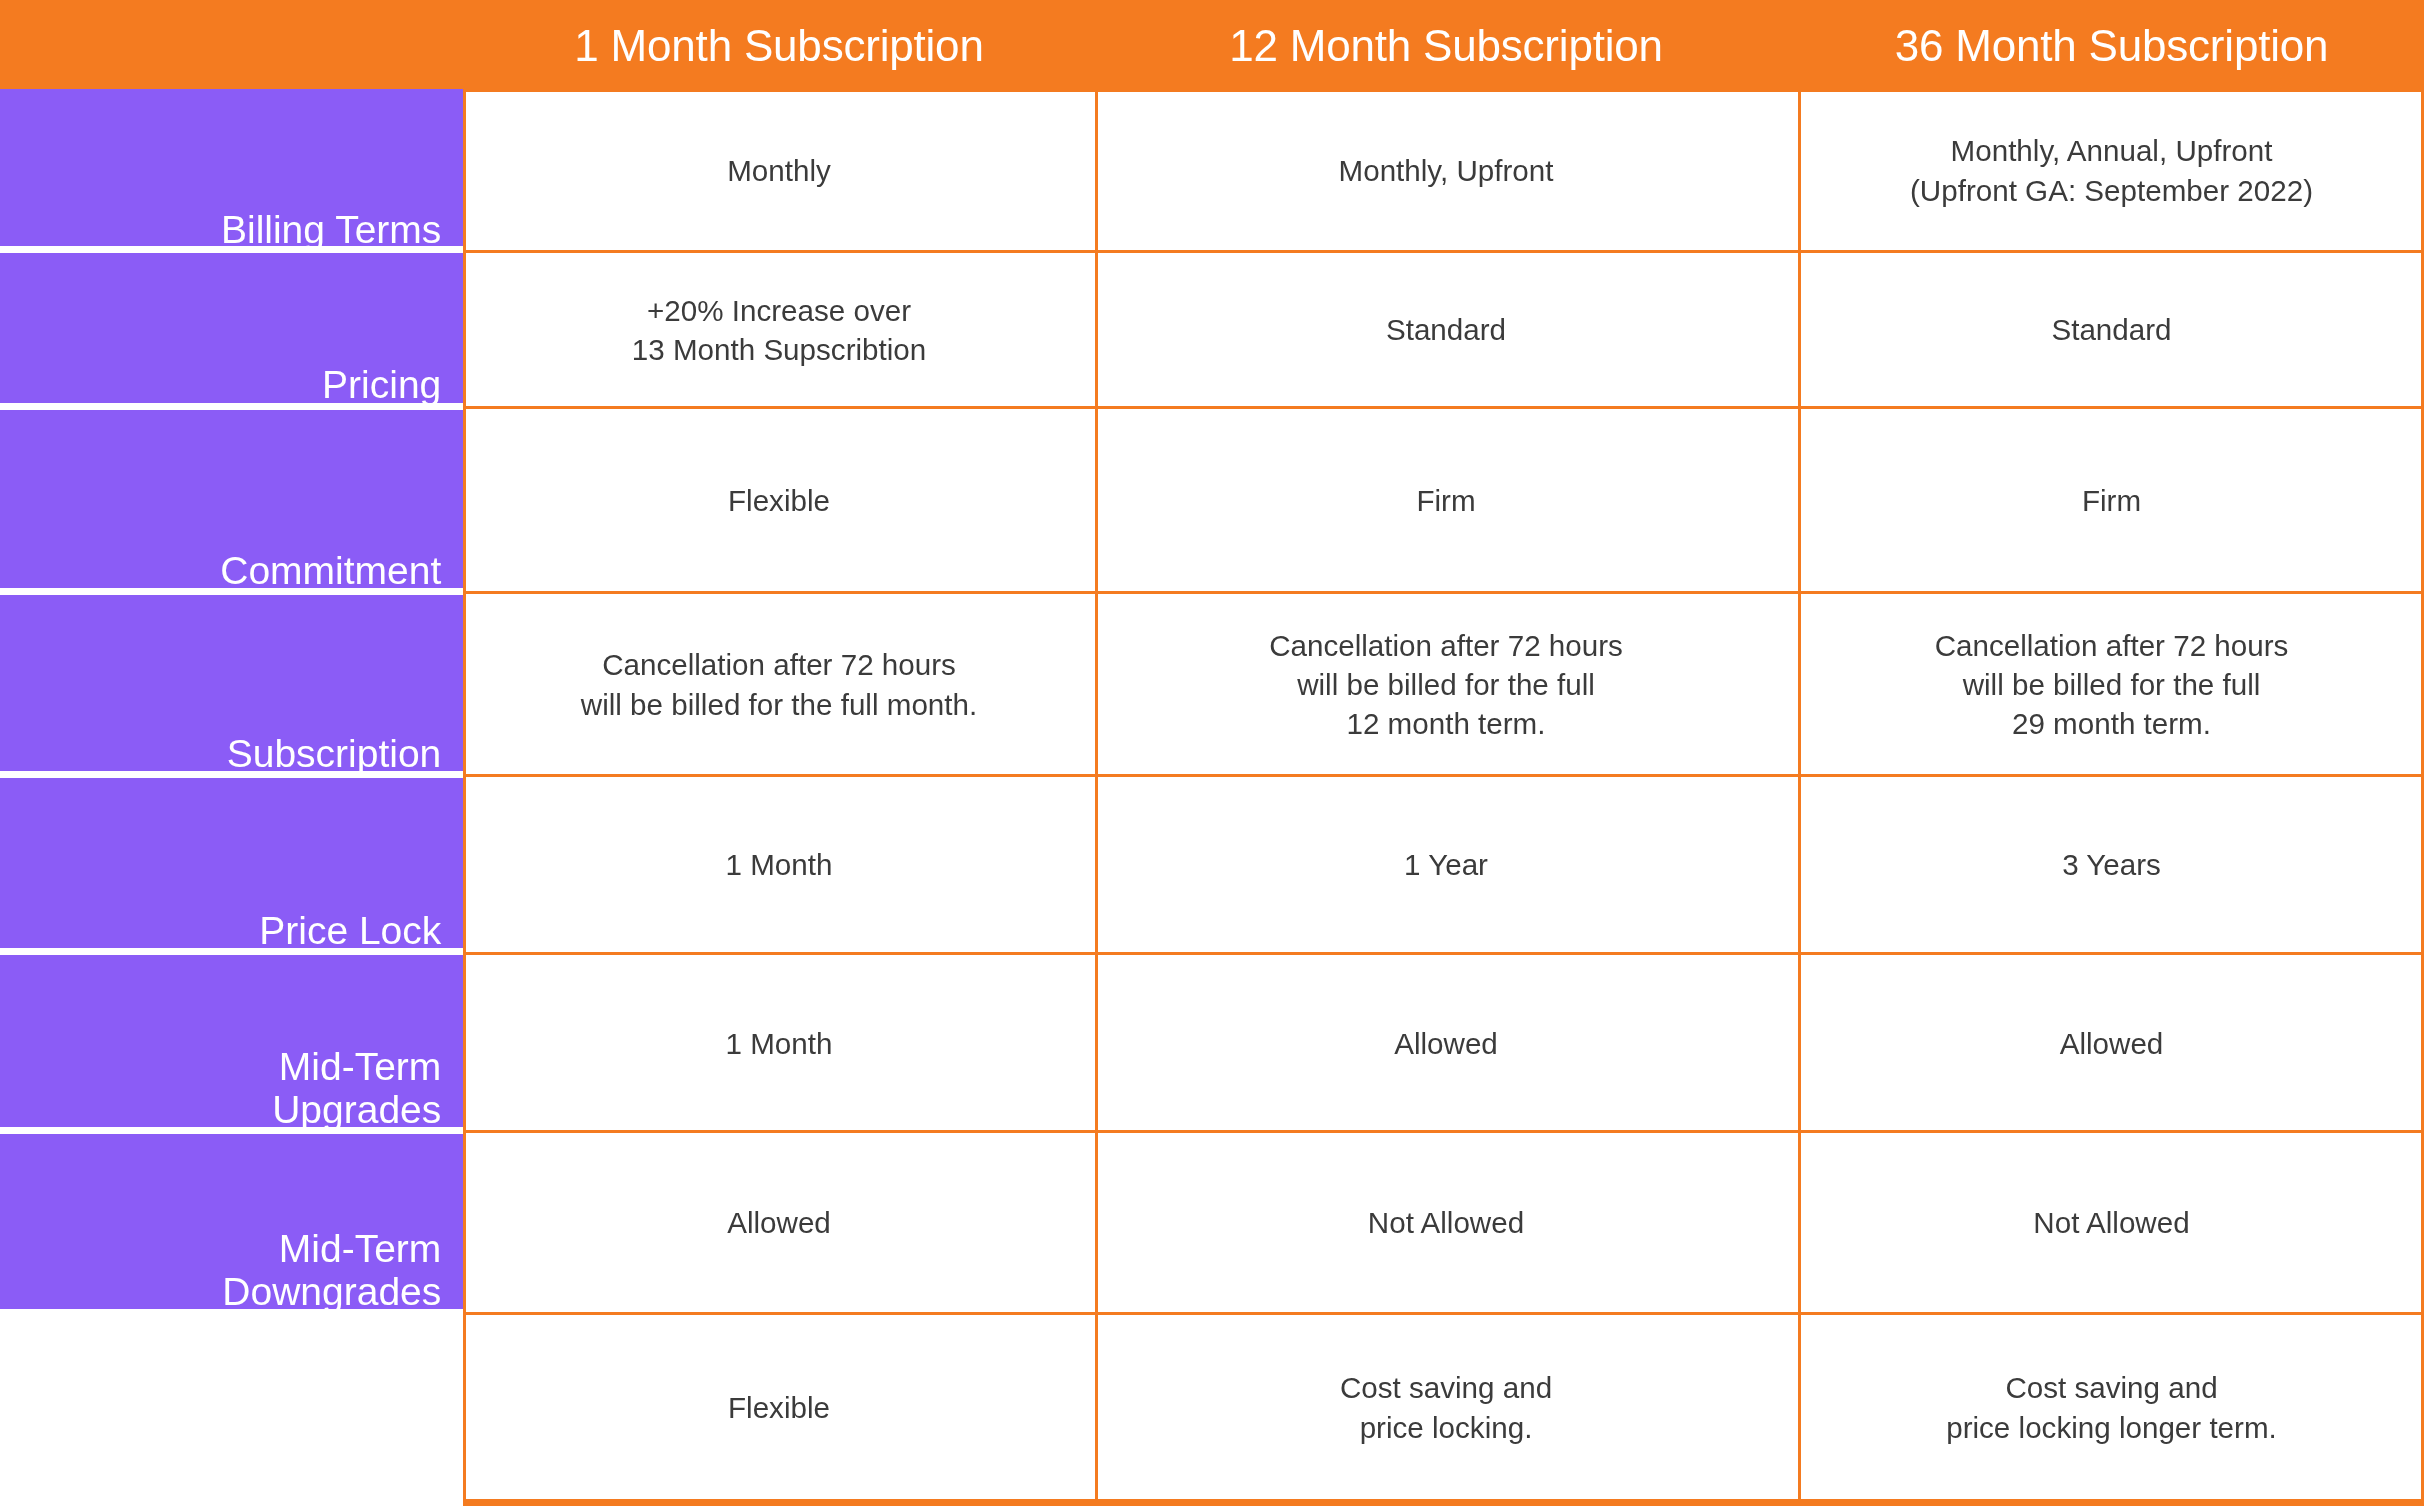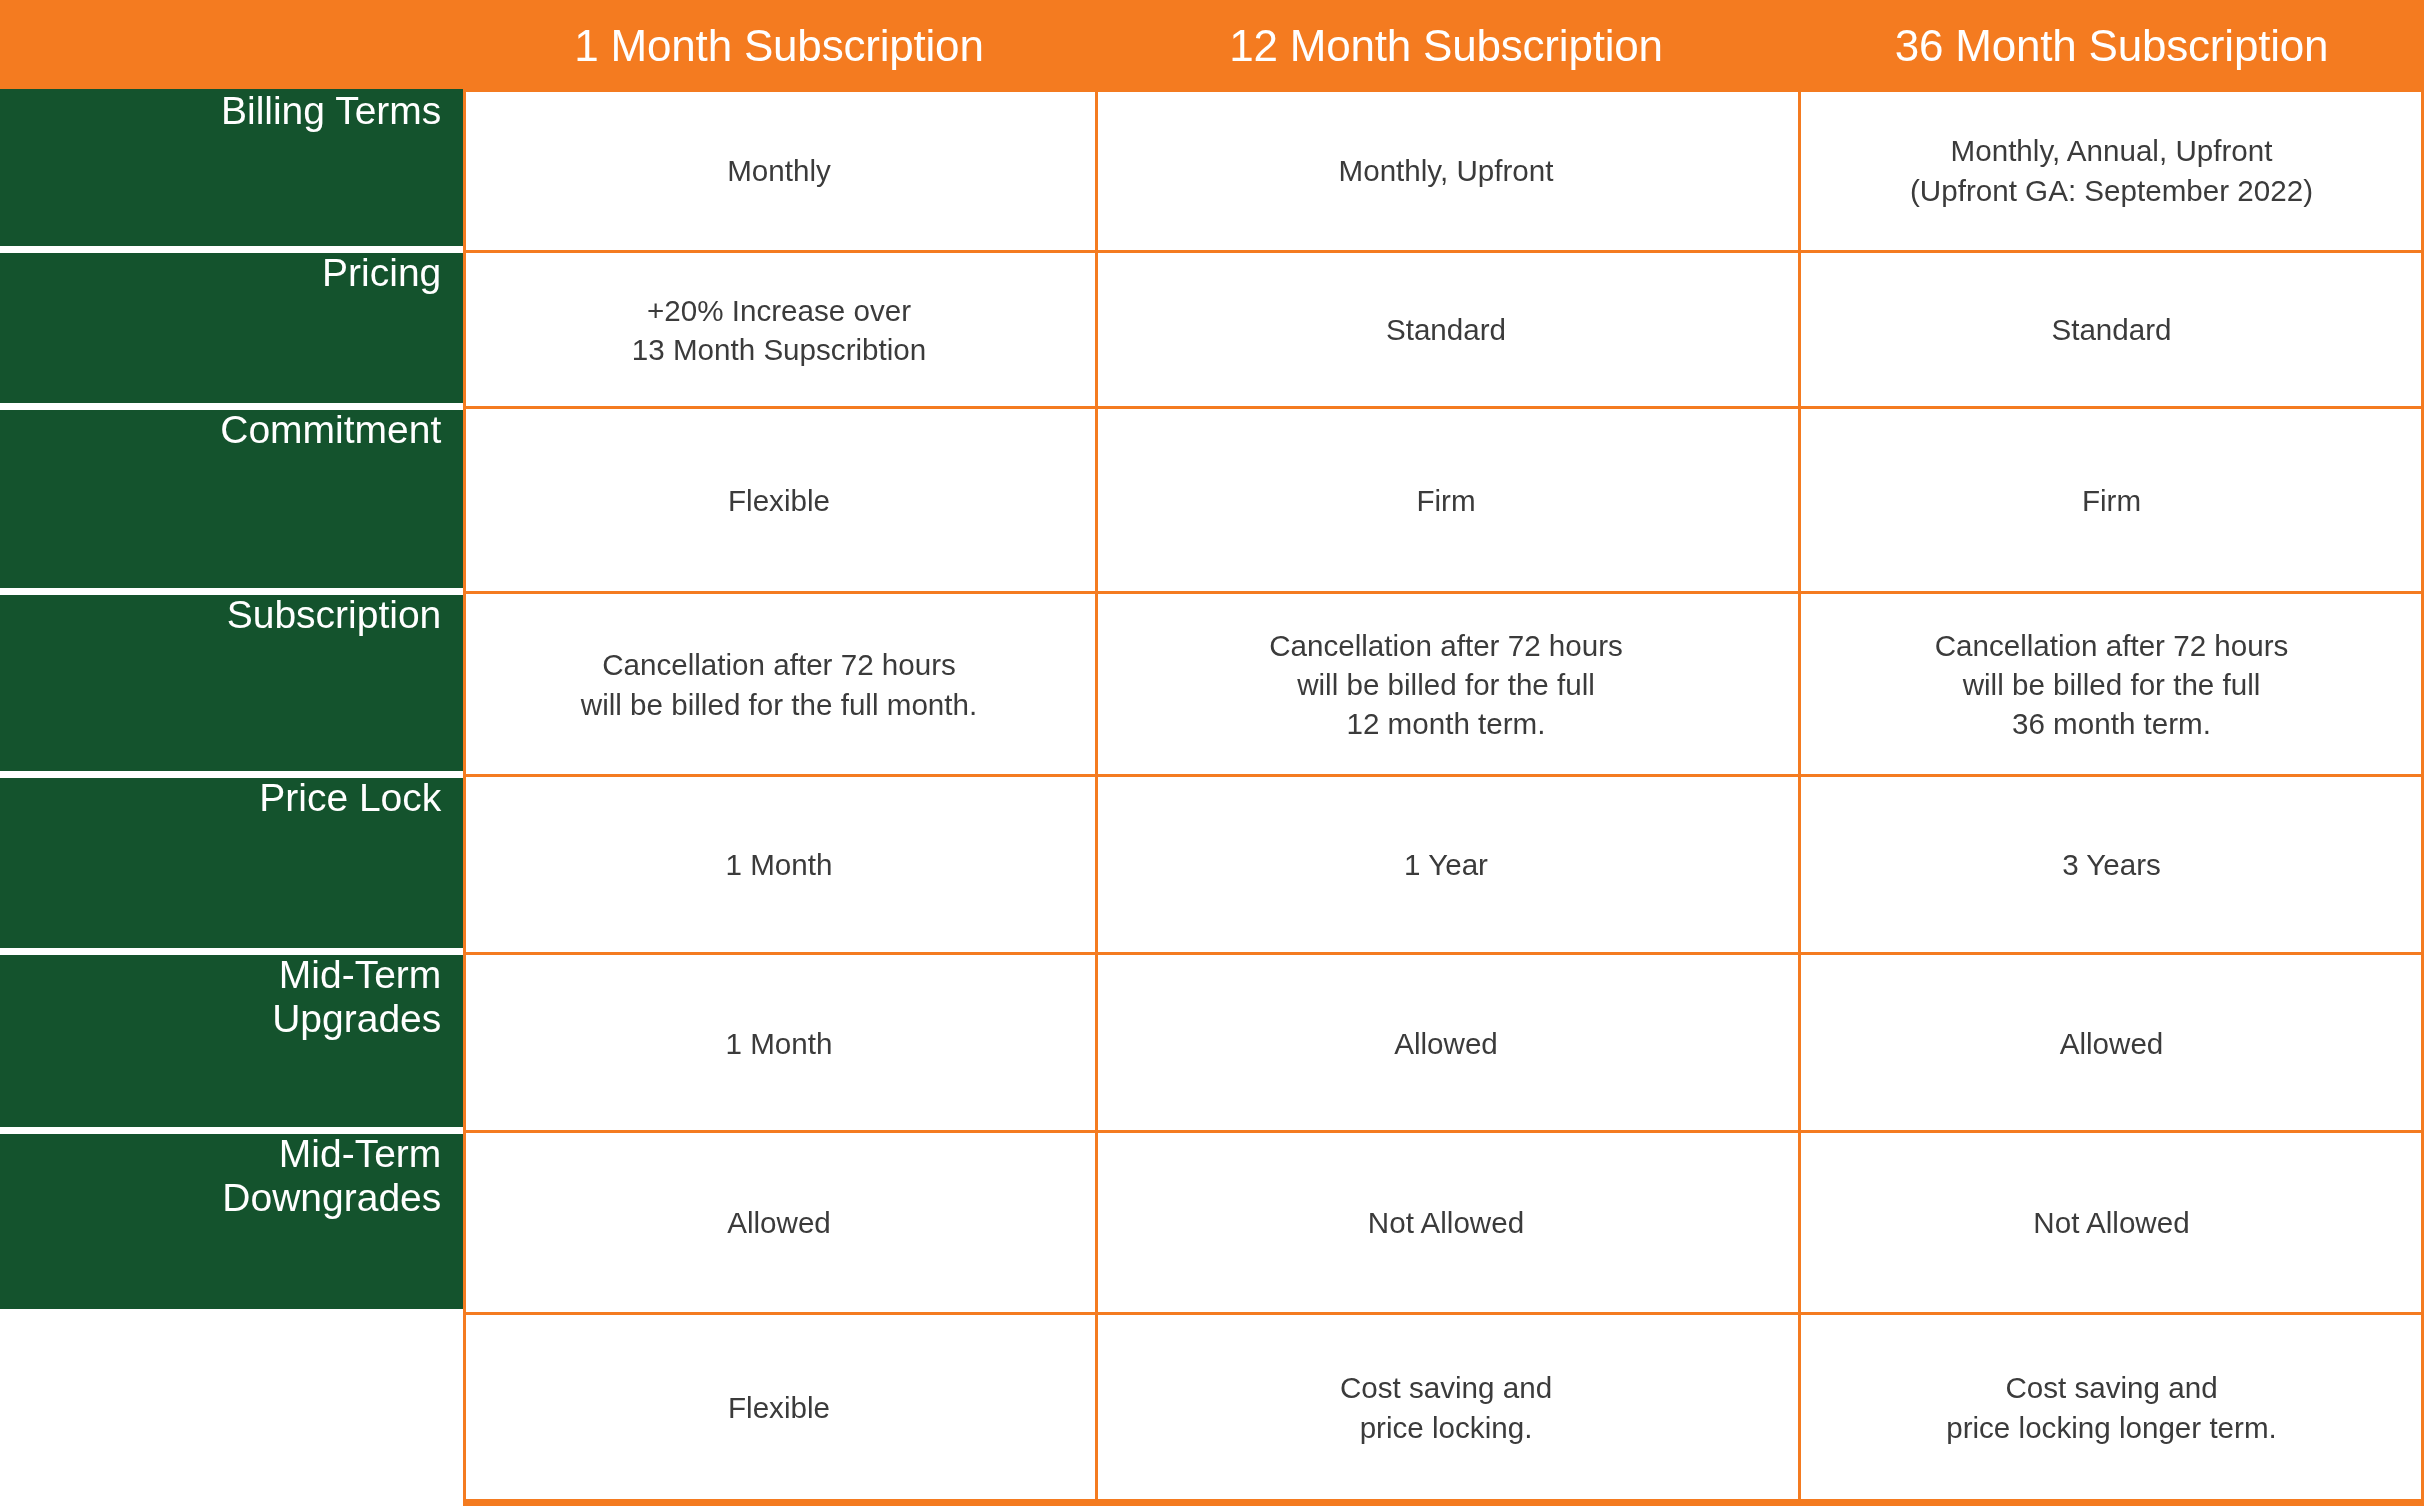--- a/index.html
+++ b/index.html
@@ -70,24 +70,24 @@
     left: 0;
     top: 0;
     width: 463px;
     height: 1510px;
     z-index: 3;
   }
   .row-label {
     position: absolute;
     left: 0;
     width: 463px;
-    background: #14532d;
+    background: #8b5cf6;
     color: #ffffff;
     display: flex;
-    align-items: flex-start;
+    align-items: flex-end;
     justify-content: flex-end;
     padding-right: 21.7px;
     box-sizing: border-box;
     font-size: 39px;
     font-weight: 400;
     line-height: 1.12;
     text-align: right;
   }
   .row-label span.lbl-text {
     display: block;
@@ -269,21 +269,21 @@
         <span>
           <span style="display:block">Cancellation after 72 hours</span>
           <span style="display:block">will be billed for the full</span>
           <span style="display:block">12 month term.</span>
         </span>
       </div>
       <div class="data-cell" style="left: 1335px; width: 627px; top: 504px; height: 183px;">
         <span>
           <span style="display:block">Cancellation after 72 hours</span>
           <span style="display:block">will be billed for the full</span>
-          <span style="display:block">36 month term.</span>
+          <span style="display:block">29 month term.</span>
         </span>
       </div>
       <div class="hline" style="left: 0px; width: 1961px; top: 685px;"></div>
       <div class="data-cell" style="left: 0px; width: 632px; top: 687px; height: 177px;">
         <span>
           <span style="display:block">1 Month</span>
         </span>
       </div>
       <div class="data-cell" style="left: 632px; width: 702px; top: 687px; height: 177px;">
         <span>

